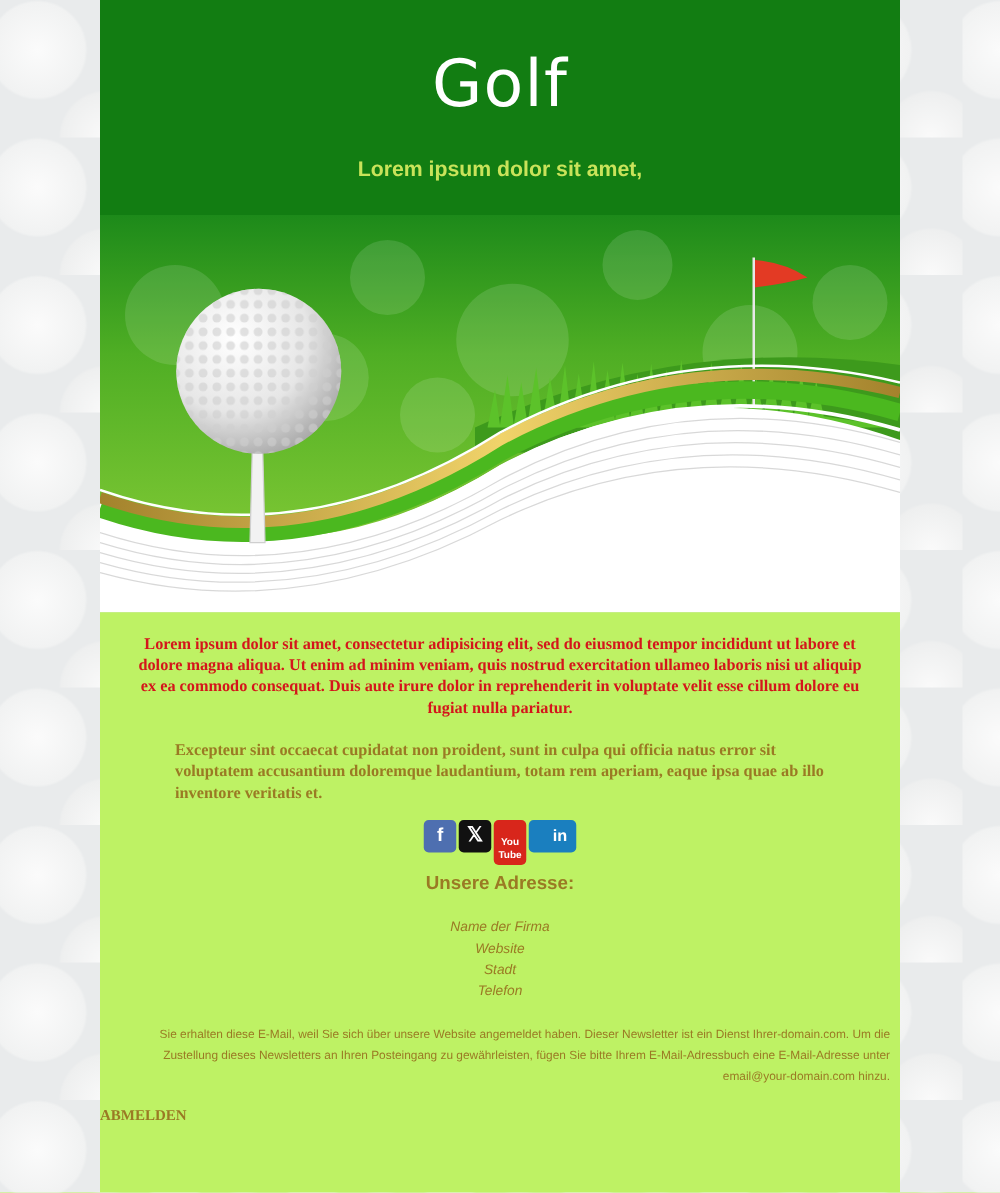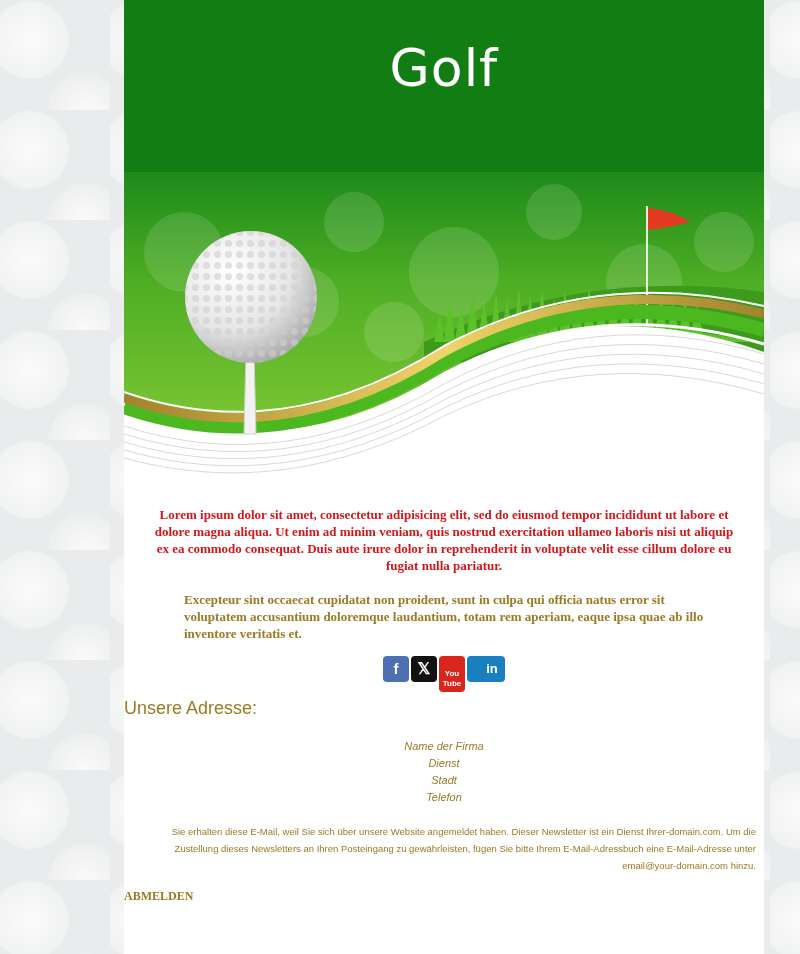--- a/index.html
+++ b/index.html
@@ -8,22 +8,21 @@
     background-color:#e9ebec;
     background-image:
       radial-gradient(circle at 30px 40px, #fbfbfb 0, #f1f2f2 38px, rgba(0,0,0,0) 40px),
       radial-gradient(circle at 85px 110px, #fafafa 0, #eeefef 36px, rgba(0,0,0,0) 38px);
     background-size:110px 110px;
     font-family:"Liberation Sans", sans-serif;
     position:relative;
   }
   .container {
     position:absolute; left:80px; top:0; width:640px; height:954px;
-    background:#ffffff;
-    margin-left:44px;
+    background:#bef264;
   }
   .header {
     background:#127d12; height:172px; text-align:center; position:relative;
   }
   .title {
     position:absolute; left:0; right:0; top:38px;
     color:#ffffff; font-family:"DejaVu Sans", sans-serif;
     font-size:52px; line-height:60px; letter-spacing:1px;
   }
   .subtitle {
@@ -48,21 +47,21 @@
     display:inline-block; width:26px; height:26px; border-radius:4px;
     margin:0 1px; vertical-align:top; color:#fff; font-weight:bold;
     font-family:"Liberation Sans", sans-serif; line-height:26px; font-size:15px;
     text-align:center; cursor:pointer;
   }
   .soc.fb { background:#4e6fb0; }
   .soc.x { background:#111111; font-size:16px; }
   .soc.yt { background:#d8261b; font-size:8px; line-height:10px; padding-top:13px; height:23px; }
   .soc.li { background:#1a7fbf; font-size:13px;padding-left:12px; }
   .addr-title {
-    text-align:left; color:#9a7a24; font-weight:normal; font-size:18px;
+    text-align:center; color:#9a7a24; font-weight:bold; font-size:15px;
     margin-top:14px; font-family:"Liberation Sans", sans-serif;
   }
   .addr-lines {
     text-align:center; color:#9a7a24; font-size:11px; line-height:17px;
     margin-top:19px;
     font-style:italic;
   }
   .copyright {
     text-align:center; color:#9a7a24; font-size:11px; font-style:italic;
     margin-top:15px;
@@ -76,20 +75,21 @@
     font-size:12px; font-weight:bold; margin-top:15px; cursor:pointer;
   }
 </style>
 </head>
 <body>
 
 <div class="container">
 
   <div class="header">
     <div class="title">Golf</div>
+    <div class="subtitle">Lorem ipsum dolor sit amet,</div>
   </div>
 
   <div class="hero">
     <svg width="640" height="318" viewBox="0 0 640 318" xmlns="http://www.w3.org/2000/svg">
       <defs>
         <linearGradient id="bg" x1="0" y1="0" x2="0" y2="1">
           <stop offset="0" stop-color="#1d8a1a"></stop>
           <stop offset="0.35" stop-color="#4fae24"></stop>
           <stop offset="1" stop-color="#8fd13a"></stop>
         </linearGradient>
@@ -156,20 +156,20 @@
   <div class="body-red">Lorem ipsum dolor sit amet, consectetur adipisicing elit, sed do eiusmod tempor incididunt ut labore et dolore magna aliqua. Ut enim ad minim veniam, quis nostrud exercitation ullameo laboris nisi ut aliquip ex ea commodo consequat. Duis aute irure dolor in reprehenderit in voluptate velit esse cillum dolore eu fugiat nulla pariatur.</div>
   <div class="body-gold">Excepteur sint occaecat cupidatat non proident, sunt in culpa qui officia natus error sit voluptatem accusantium doloremque laudantium, totam rem aperiam, eaque ipsa quae ab illo inventore veritatis et.</div>
 
   <div class="social">
     <span class="soc fb">f</span><span class="soc x">𝕏</span><span class="soc yt"><span>You</span><br><span>Tube</span></span><span class="soc li">in</span>
   </div>
 
   <div class="addr-title">Unsere Adresse:</div>
   <div class="addr-lines">
     <div>Name der Firma</div>
-    <div>Dienst</div>
+    <div>Website</div>
     <div>Stadt</div>
     <div>Telefon</div>
   </div>
 
   <div class="disclaimer">Sie erhalten diese E-Mail, weil Sie sich über unsere Website angemeldet haben. Dieser Newsletter ist ein Dienst Ihrer-domain.com. Um die Zustellung dieses Newsletters an Ihren Posteingang zu gewährleisten, fügen Sie bitte Ihrem E-Mail-Adressbuch eine E-Mail-Adresse unter email@your-domain.com hinzu.</div>
   <div class="unsubscribe">ABMELDEN</div>
 </div>
 
 </body></html>

